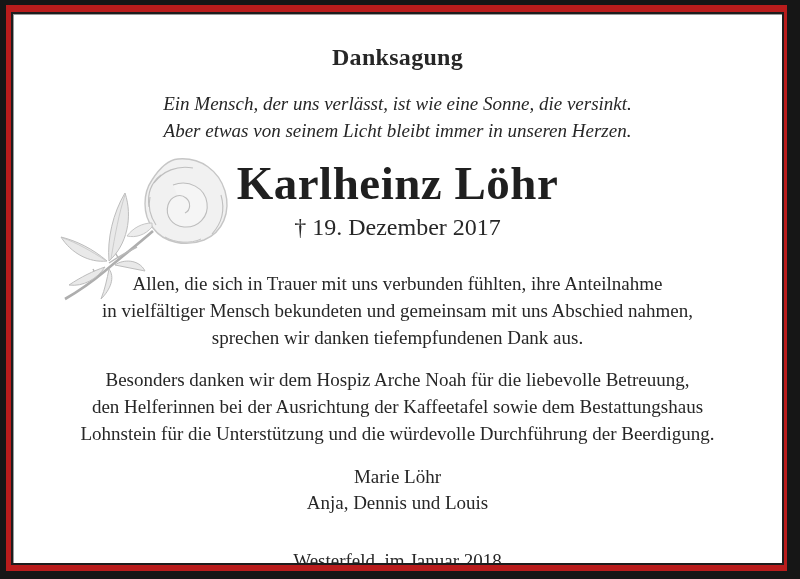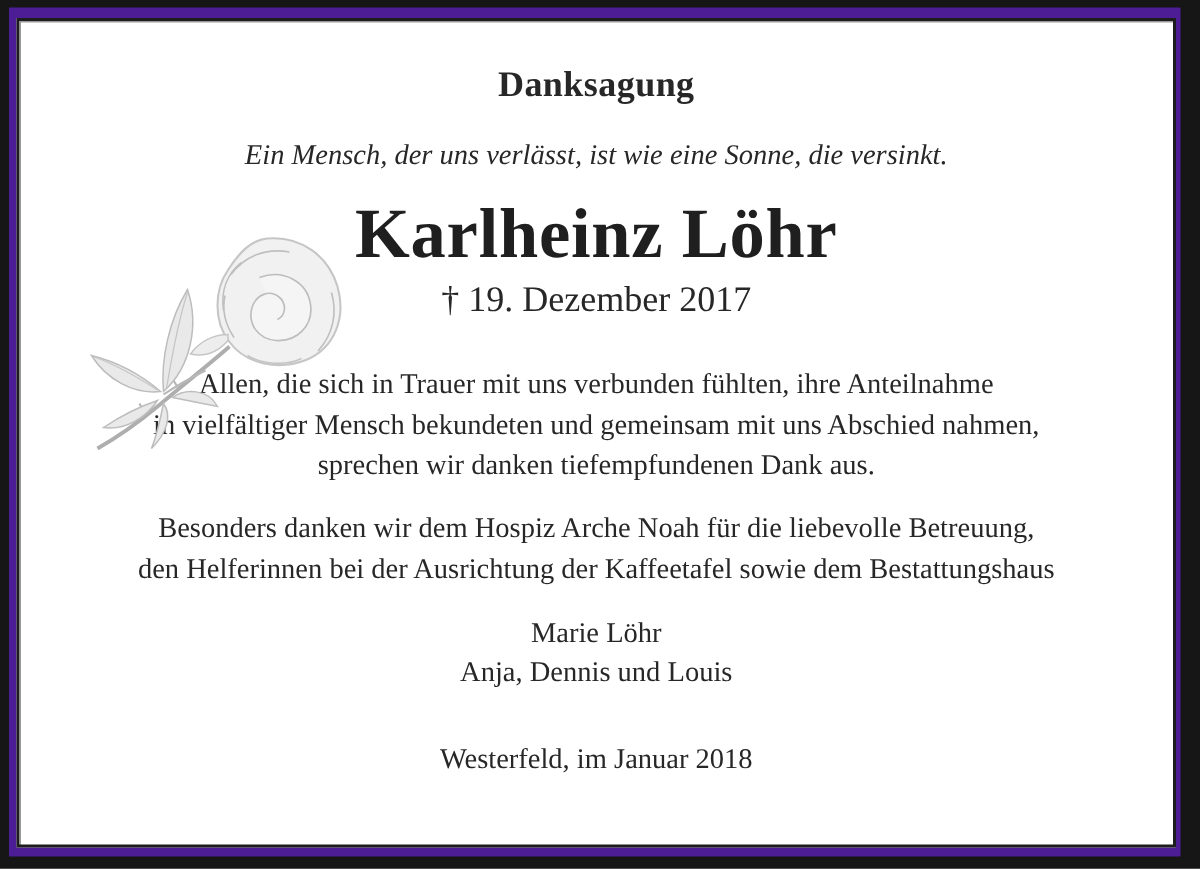--- a/index.html
+++ b/index.html
@@ -5,21 +5,21 @@
   html, body { margin: 0; padding: 0; }
   body {
     width: 800px; height: 579px;
     background: #161616;
     font-family: "Liberation Serif", "DejaVu Serif", serif;
     overflow: hidden;
   }
   .scan { position: relative; width: 800px; height: 579px; background: #161616; }
   .paper {
     position: absolute; left: 6px; top: 5px; right: 13px; bottom: 8px;
-    background: #4c1d95;
+    background: #b91c1c;
   }
   .frame {
     position: absolute; left: 5px; top: 7px; right: 3px; bottom: 6px;
     border: 2px solid #1d1d1d;
     box-shadow: 1px 1px 0 #9a9a9a inset;
     background: #ffffff;
     overflow: hidden;
   }
   .content { position: relative; width: 100%; height: 100%; text-align: center; color: #272727; }
   .notice-title {
@@ -50,20 +50,21 @@
 
 <div class="scan">
   <div class="paper">
     <div class="frame">
       <div class="content">
 
         <div class="notice-title">Danksagung</div>
 
         <div class="quote">
           <div>Ein Mensch, der uns verlässt, ist wie eine Sonne, die versinkt.</div>
+          <div>Aber etwas von seinem Licht bleibt immer in unseren Herzen.</div>
         </div>
 
         <div class="rose">
           <svg width="184" height="148" viewBox="0 0 184 148" xmlns="http://www.w3.org/2000/svg" aria-hidden="true">
 
             <path d="M100,76 C84,90 66,104 52,116 C40,126 26,136 12,144" fill="none" stroke="#aeaeae" stroke-width="2.6"></path>
             <path d="M66,104 L61,96 M44,122 L40,114" fill="none" stroke="#b5b5b5" stroke-width="1.4"></path>
 
             <path d="M84,92 C72,98 62,104 56,108" fill="none" stroke="#b8b8b8" stroke-width="1.4"></path>
 
@@ -95,20 +96,21 @@
 
         <div class="para para-1">
           <div>Allen, die sich in Trauer mit uns verbunden fühlten, ihre Anteilnahme</div>
           <div>in vielfältiger Mensch bekundeten und gemeinsam mit uns Abschied nahmen,</div>
           <div>sprechen wir danken tiefempfundenen Dank aus.</div>
         </div>
 
         <div class="para para-2">
           <div>Besonders danken wir dem Hospiz Arche Noah für die liebevolle Betreuung,</div>
           <div>den Helferinnen bei der Ausrichtung der Kaffeetafel sowie dem Bestattungshaus</div>
+          <div>Lohnstein für die Unterstützung und die würdevolle Durchführung der Beerdigung.</div>
         </div>
 
         <div class="mourners">
           <div>Marie Löhr</div>
           <div>Anja, Dennis und Louis</div>
         </div>
 
         <div class="place-date">Westerfeld, im Januar 2018</div>
 
       </div>

